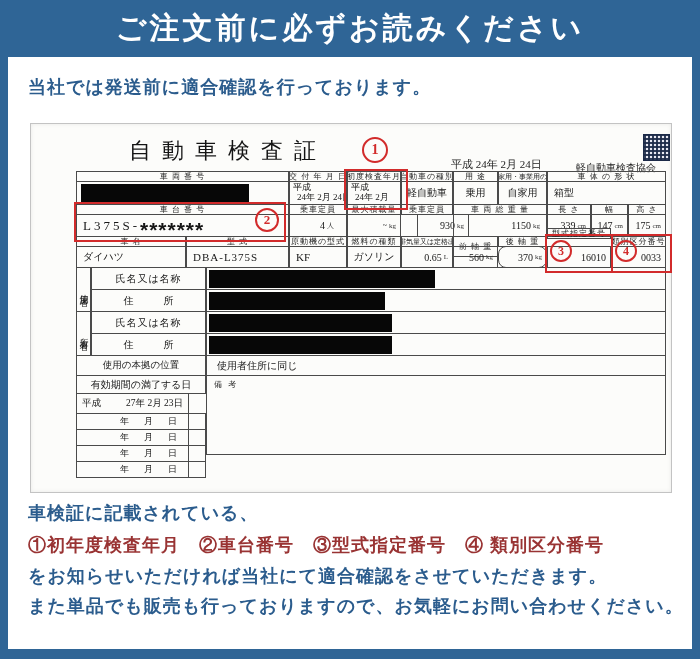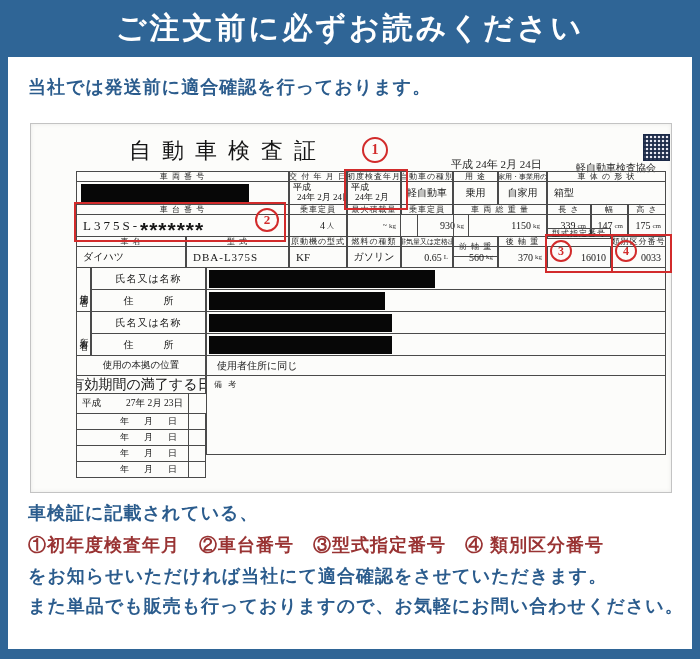--- a/index.html
+++ b/index.html
@@ -191,21 +191,21 @@
     <div class="c vl pl" style="left:258px;top:122px;width:58px;height:22px;font-size:11px;">KF</div>
     <div class="c vl" style="left:316px;top:122px;width:54px;height:22px;justify-content:center;">ガソリン</div>
     <div class="c vl num" style="left:370px;top:122px;width:52px;height:22px;">
       <span>0.65</span>
         <span class="unit">L</span>
     </div>
     <div class="c vl num" style="left:422px;top:122px;width:45px;height:22px;">
       <span>560</span>
         <span class="unit">kg</span>
     </div>
-    <div class="c vl num" style="left:467px;top:122px;width:49px;height:22px;">
+    <div class="c vl num" style="left:467px;top:122px;width:49px;height:22px;border-radius:8px;">
       <span>370</span>
         <span class="unit">kg</span>
     </div>
     <div class="c vl num" style="left:516px;top:122px;width:64px;height:22px;">16010</div>
     <div class="c vl num" style="left:580px;top:122px;width:55px;height:22px;">0033</div>
 
     <div class="c vert" style="left:45px;top:143px;width:15px;height:45px;">使用者</div>
     <div class="c vert" style="left:45px;top:187px;width:15px;height:45px;">所有者</div>
 
     <div class="c vl" style="left:60px;top:143px;width:115px;height:23px;justify-content:center;letter-spacing:1px;">氏名又は名称</div>
@@ -221,21 +221,21 @@
       <div class="bar" style="left:2px;top:2px;width:183px;height:18px;"></div>
     </div>
     <div class="c vl" style="left:60px;top:209px;width:115px;height:23px;justify-content:center;">住　　　所</div>
     <div class="c vl" style="left:175px;top:209px;width:460px;height:23px;">
       <div class="bar" style="left:2px;top:2px;width:183px;height:18px;"></div>
     </div>
 
     <div class="c vl" style="left:45px;top:231px;width:130px;height:21px;justify-content:center;font-size:9.5px;">使用の本拠の位置</div>
     <div class="c vl" style="left:175px;top:231px;width:460px;height:21px;padding-left:10px;">使用者住所に同じ</div>
 
-    <div class="c vl" style="left:45px;top:251px;width:130px;height:19px;justify-content:center;font-size:14px;">有効期間の満了する日</div>
+    <div class="c vl" style="left:45px;top:251px;width:130px;height:19px;justify-content:center;font-size:10px;">有効期間の満了する日</div>
     <div class="c" style="left:175px;top:251px;width:460px;height:80px;">
       <span class="remarks-label">備 考</span>
     </div>
 
     <div class="c vl between" style="left:45px;top:269px;width:113px;height:21px;">
       <span>平成</span>
       <span>27年  2月 23日</span>
     </div>
     <div class="c vl dt" style="left:45px;top:289px;width:113px;height:17px;">年　月　日</div>
     <div class="c" style="left:157px;top:289px;width:18px;height:17px;"></div>

